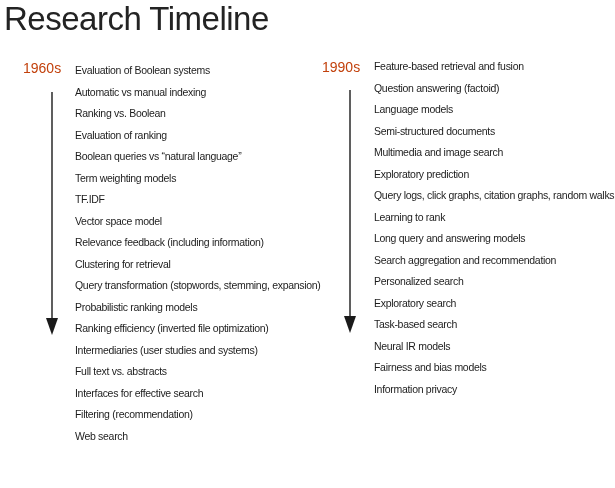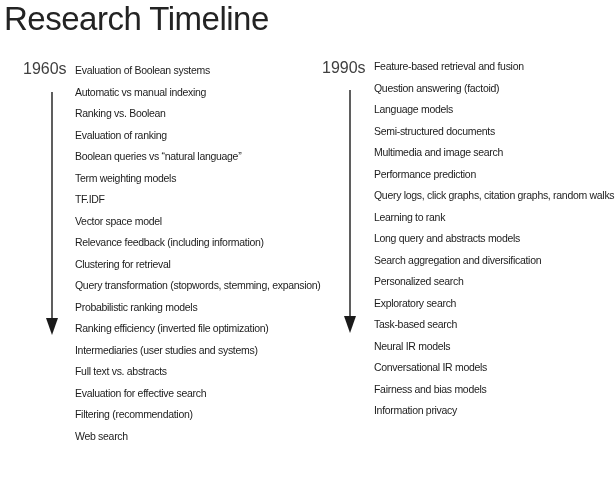--- a/index.html
+++ b/index.html
@@ -23,22 +23,22 @@
     top: 0px;
     margin: 0;
     font-size: 33px;
     font-weight: 400;
     letter-spacing: -0.5px;
     color: #232323;
     white-space: nowrap;
   }
   .era {
     position: absolute;
-    font-size: 16px;
-    color: #404040;
+    font-size: 14px;
+    color: #c2410c;
     white-space: nowrap;
   }
   .era-left  { left: 23px;  top: 60px; }
   .era-right { left: 322px; top: 59px; }
   .arrow {
     position: absolute;
   }
   .arrow-left  { left: 45px;  top: 90px; }
   .arrow-right { left: 343px; top: 88px; }
   .arrow line    { stroke: #1a1a1a; stroke-width: 1.4; }
@@ -83,45 +83,44 @@
       <li>Term weighting models</li>
       <li>TF.IDF</li>
       <li>Vector space model</li>
       <li>Relevance feedback (including information)</li>
       <li>Clustering for retrieval</li>
       <li>Query transformation (stopwords, stemming, expansion)</li>
       <li>Probabilistic ranking models</li>
       <li>Ranking efficiency (inverted file optimization)</li>
       <li>Intermediaries (user studies and systems)</li>
       <li>Full text vs. abstracts</li>
-      <li>Evaluation for effective search</li>
+      <li>Interfaces for effective search</li>
       <li>Filtering (recommendation)</li>
       <li>Web search</li>
     </ul>
 
   <div class="era era-right">1990s</div>
 
   <svg class="arrow arrow-right" width="14" height="248" viewBox="0 0 14 248" aria-hidden="true">
     <line x1="7" y1="2" x2="7" y2="230"></line>
     <polygon points="1,228 13,228 7,245"></polygon>
   </svg>
 
   <ul class="items items-right">
       <li>Feature-based retrieval and fusion</li>
       <li>Question answering (factoid)</li>
       <li>Language models</li>
       <li>Semi-structured documents</li>
       <li>Multimedia and image search</li>
-      <li>Performance prediction</li>
+      <li>Exploratory prediction</li>
       <li>Query logs, click graphs, citation graphs, random walks</li>
       <li>Learning to rank</li>
-      <li>Long query and abstracts models</li>
-      <li>Search aggregation and diversification</li>
+      <li>Long query and answering models</li>
+      <li>Search aggregation and recommendation</li>
       <li>Personalized search</li>
       <li>Exploratory search</li>
       <li>Task-based search</li>
       <li>Neural IR models</li>
-      <li>Conversational IR models</li>
       <li>Fairness and bias models</li>
       <li>Information privacy</li>
     </ul>
 
 </div>
 
 </body></html>

